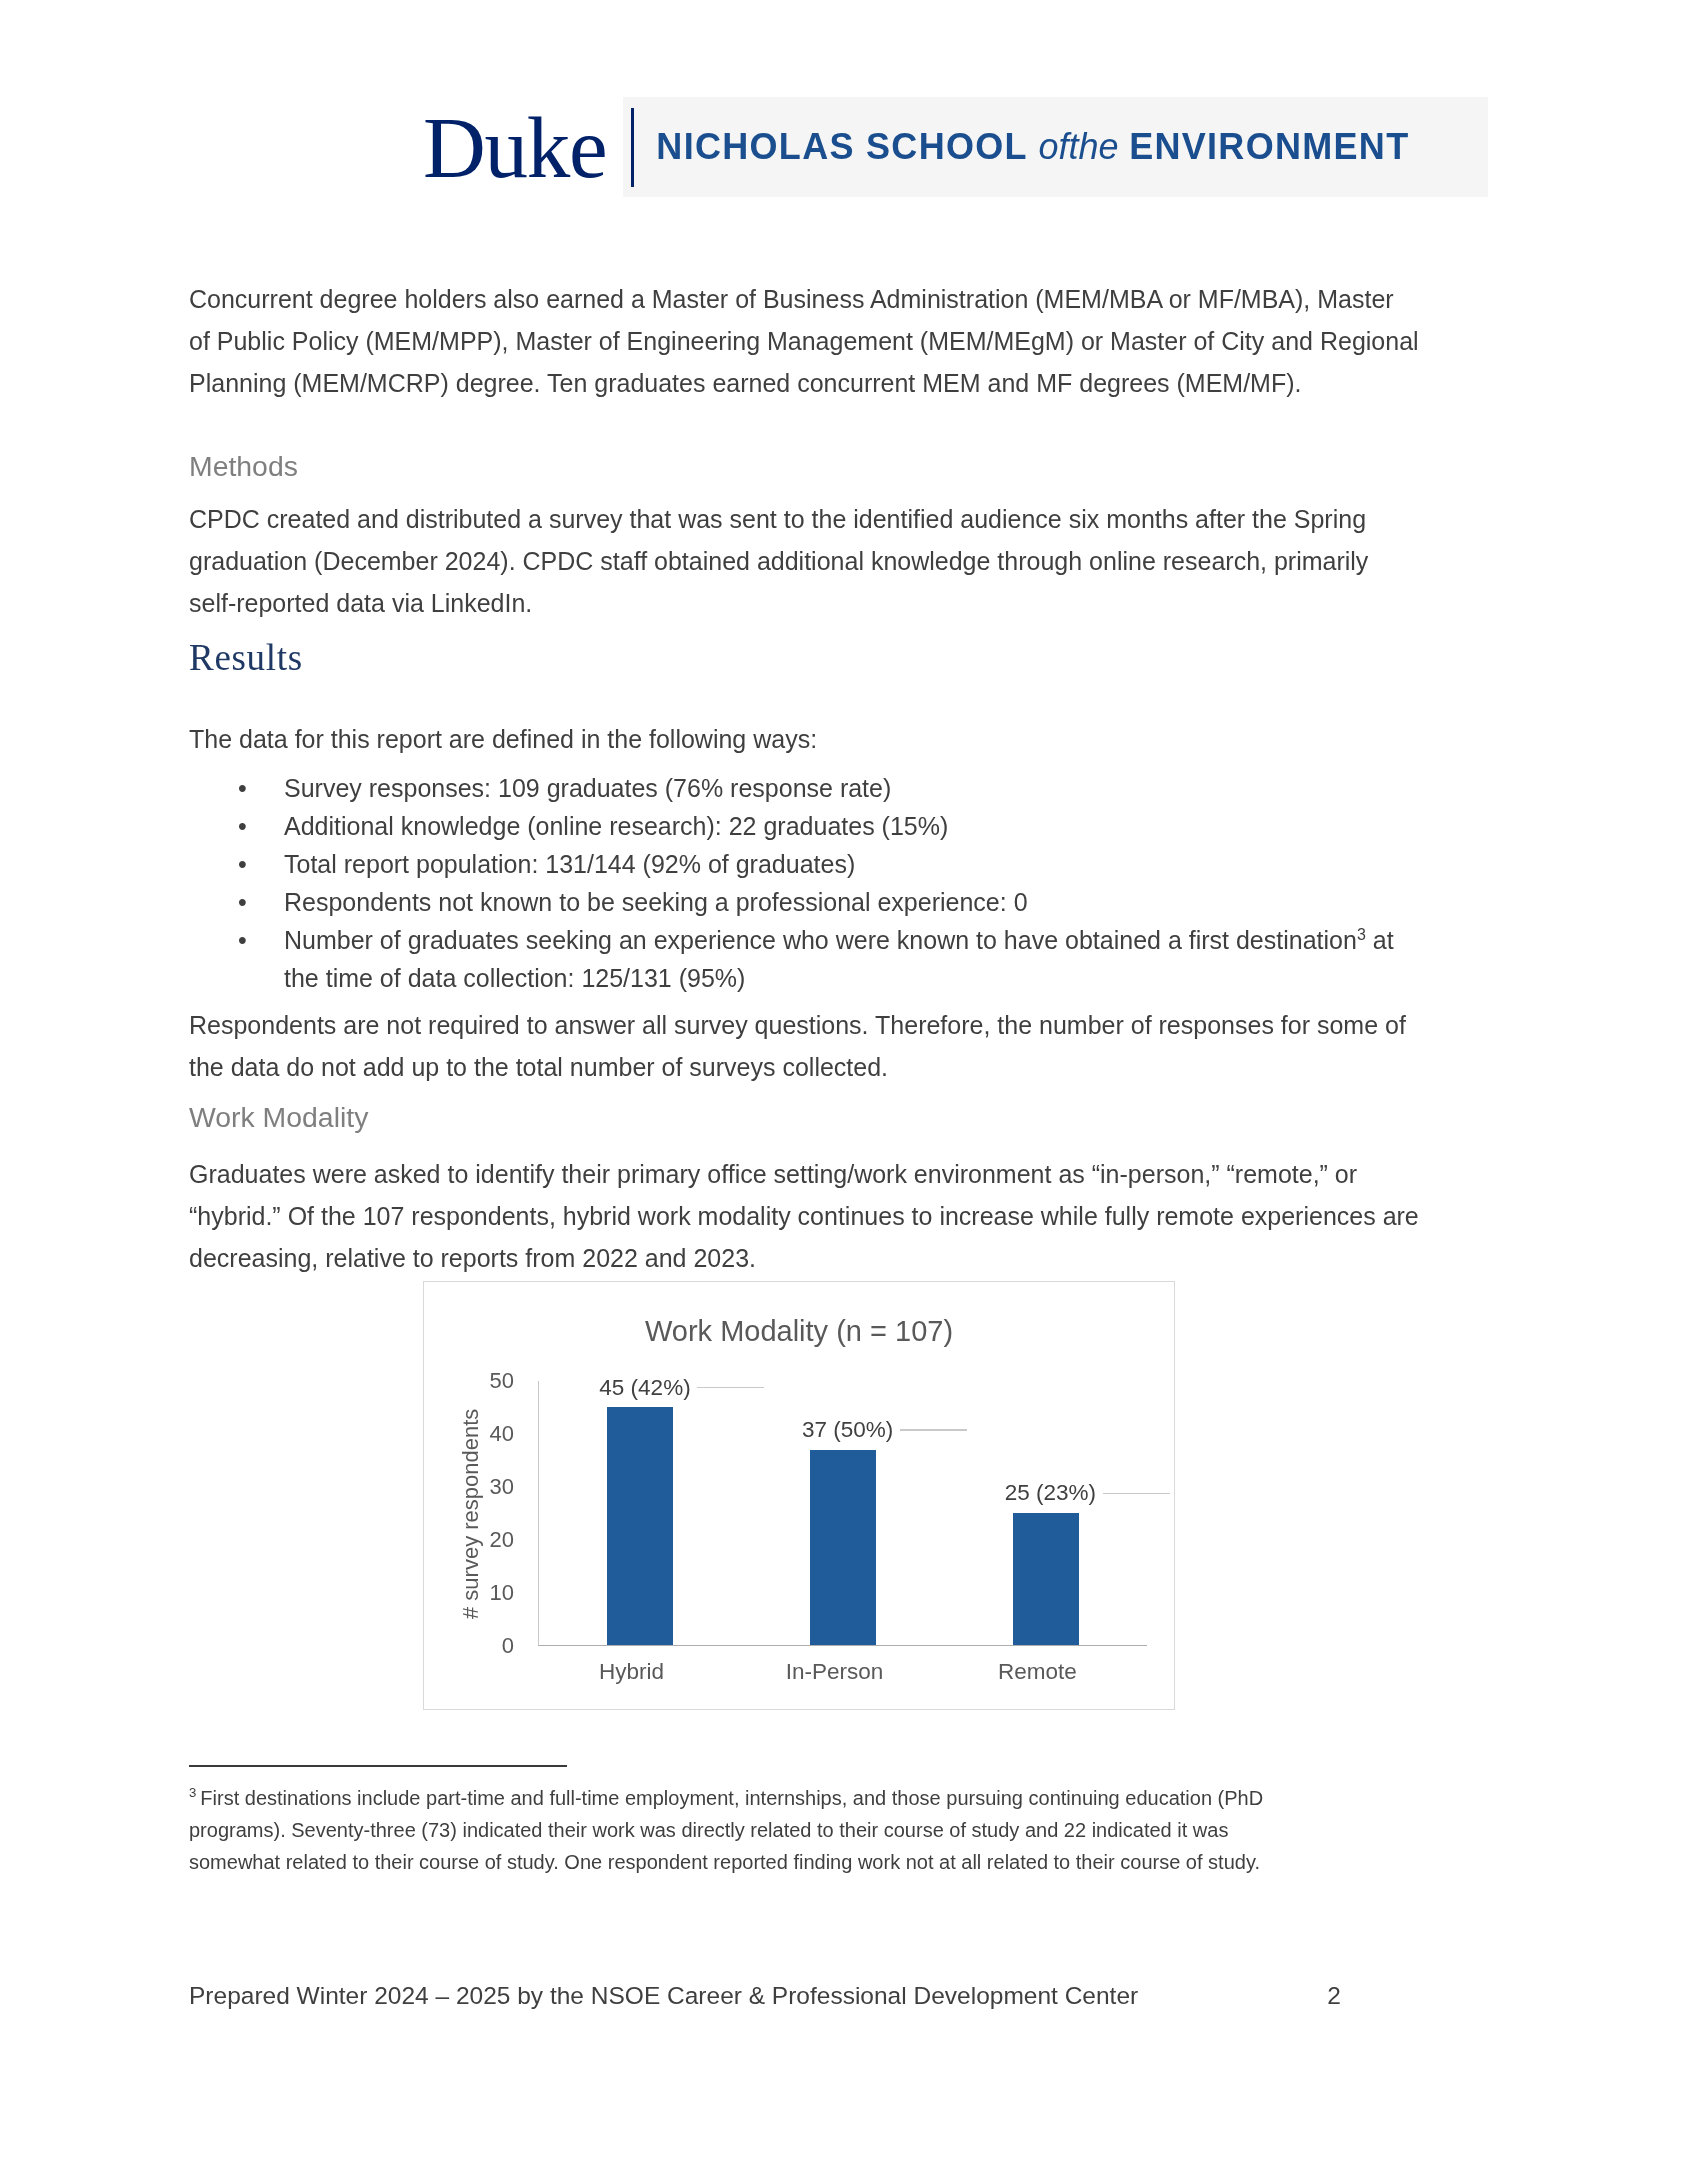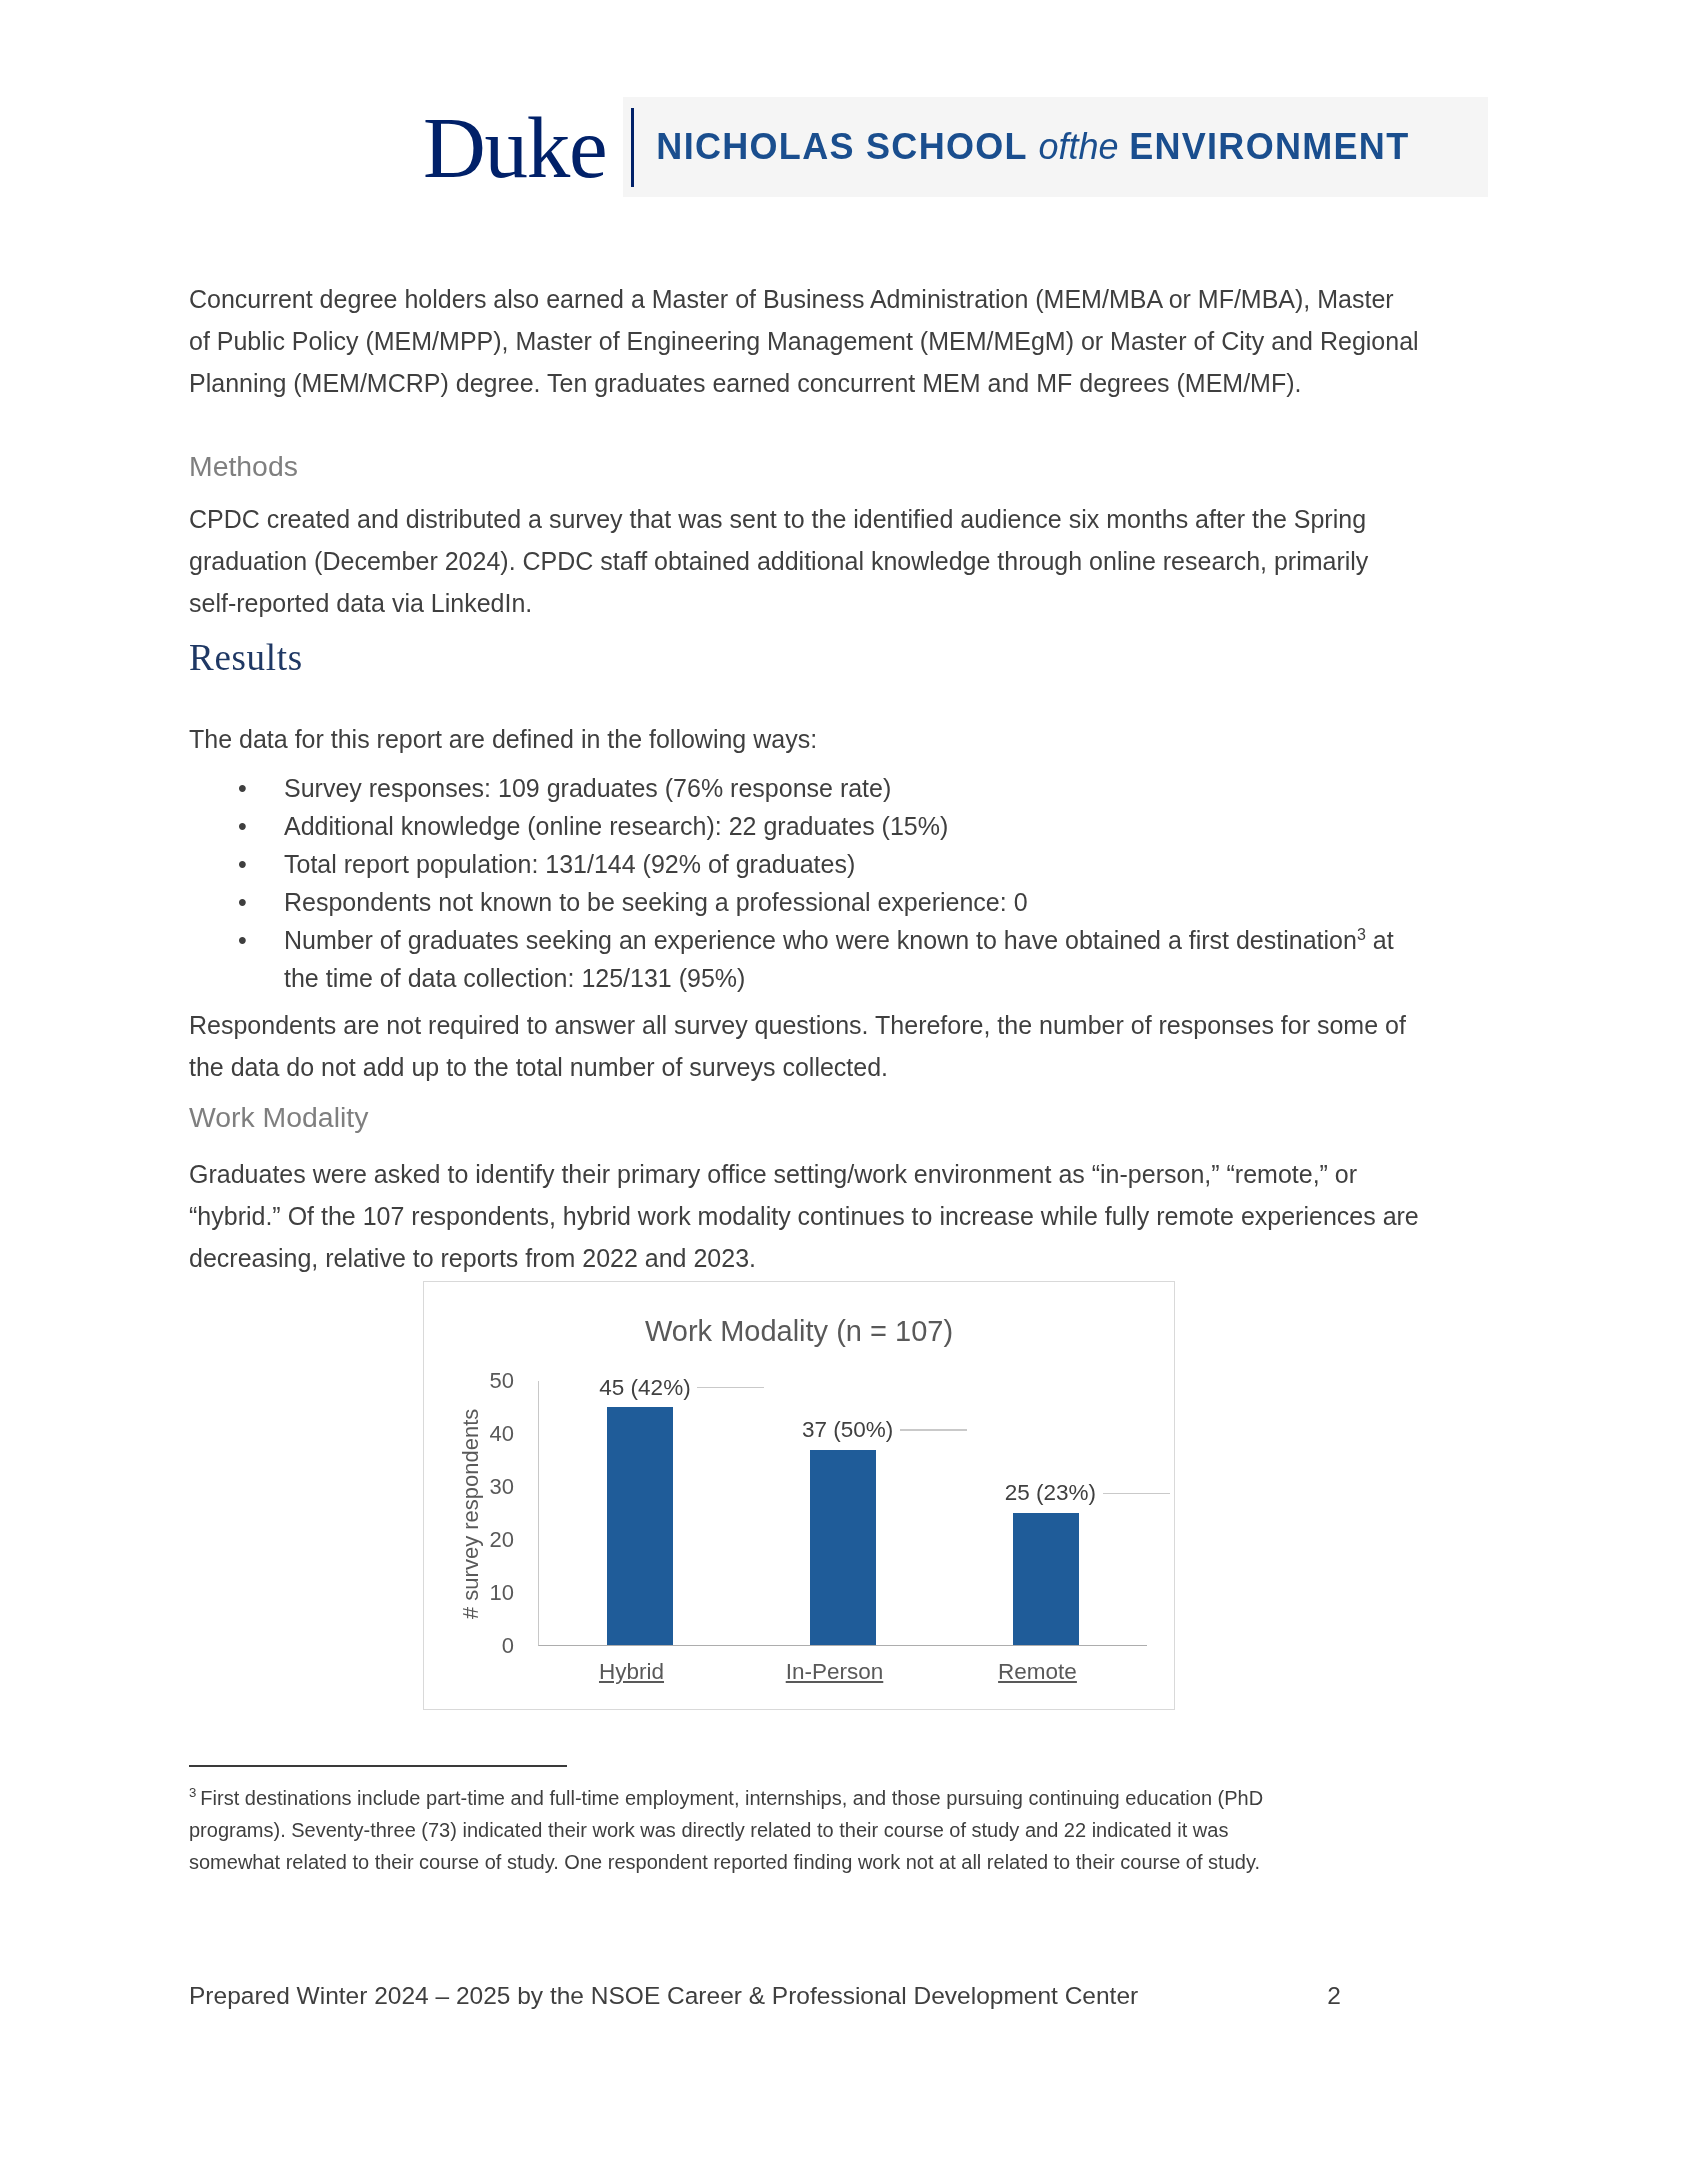--- a/index.html
+++ b/index.html
@@ -90,21 +90,21 @@
     font-size:22.5px; color:#404040; white-space:nowrap;
   }
   .bar-label.b0 { left:calc(16.667% - 41px); }
   .bar-label.b1 { left:calc(50% - 41px); }
   .bar-label.b2 { left:calc(83.333% - 41px); }
   .bar-label .leader { flex:1; height:1.3px; background:#c9c9c9; }
   .x-labels {
     position:absolute; left:106px; top:377px; width:609px;
     display:flex;
   }
-  .x-labels span { flex:1; text-align:center; font-size:22.5px; color:#595959;text-decoration:underline; }
+  .x-labels span { flex:1; text-align:center; font-size:22.5px; color:#595959; }
 
   
   .footnote-divider { top:1765px; left:189px; width:378px; height:2px; background:#3a3a3a; }
   .footnote {
     top:1782px; left:189px; width:1105px;
     font-size:20px; line-height:32px; color:#3f3f3f;
   }
   .footnote .sup { font-size:13.2px; margin-right:4px; }
   .page-footer { top:1982px; left:189px; width:1231px; font-size:24.5px; color:#3f3f3f; }
   .footer-text { display:block; text-align:left; }

